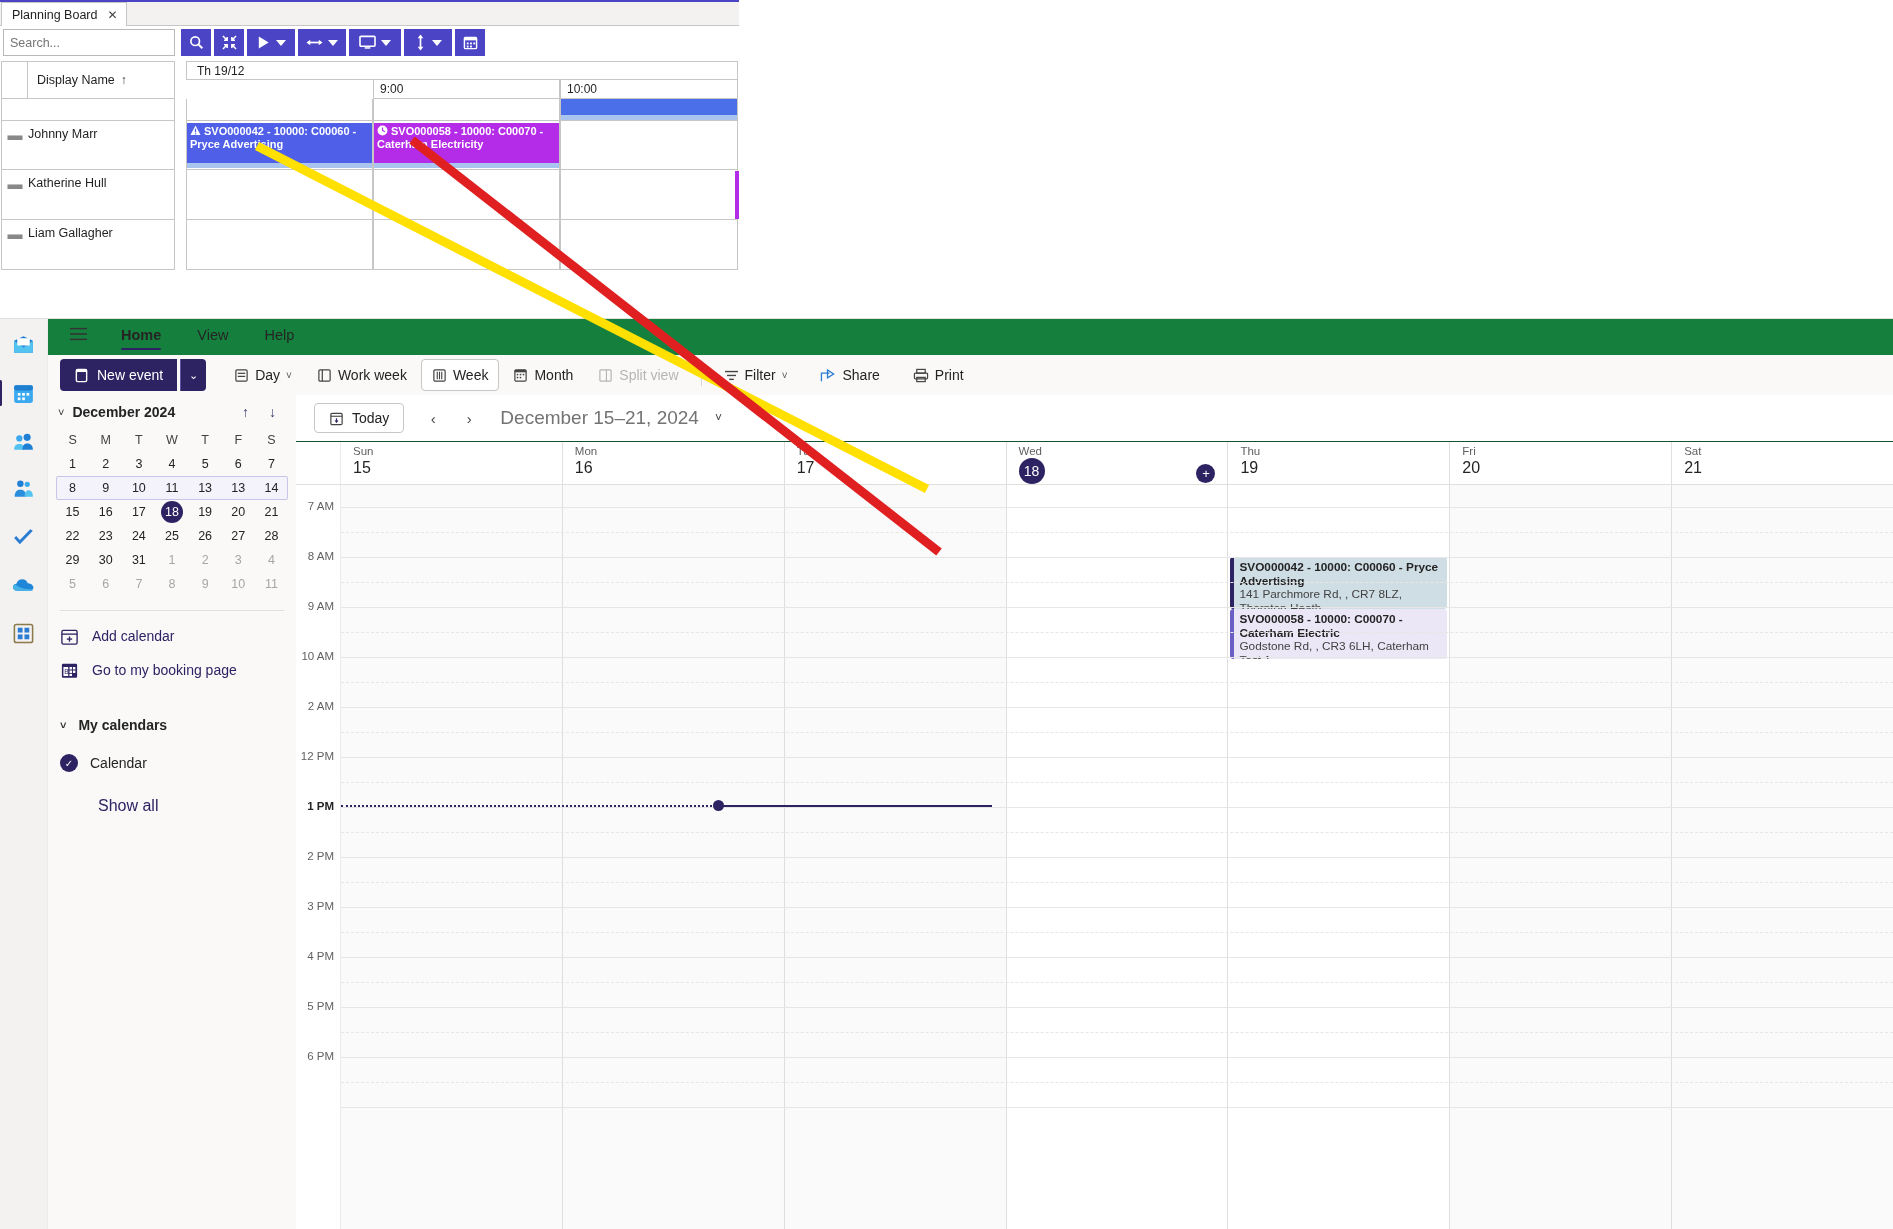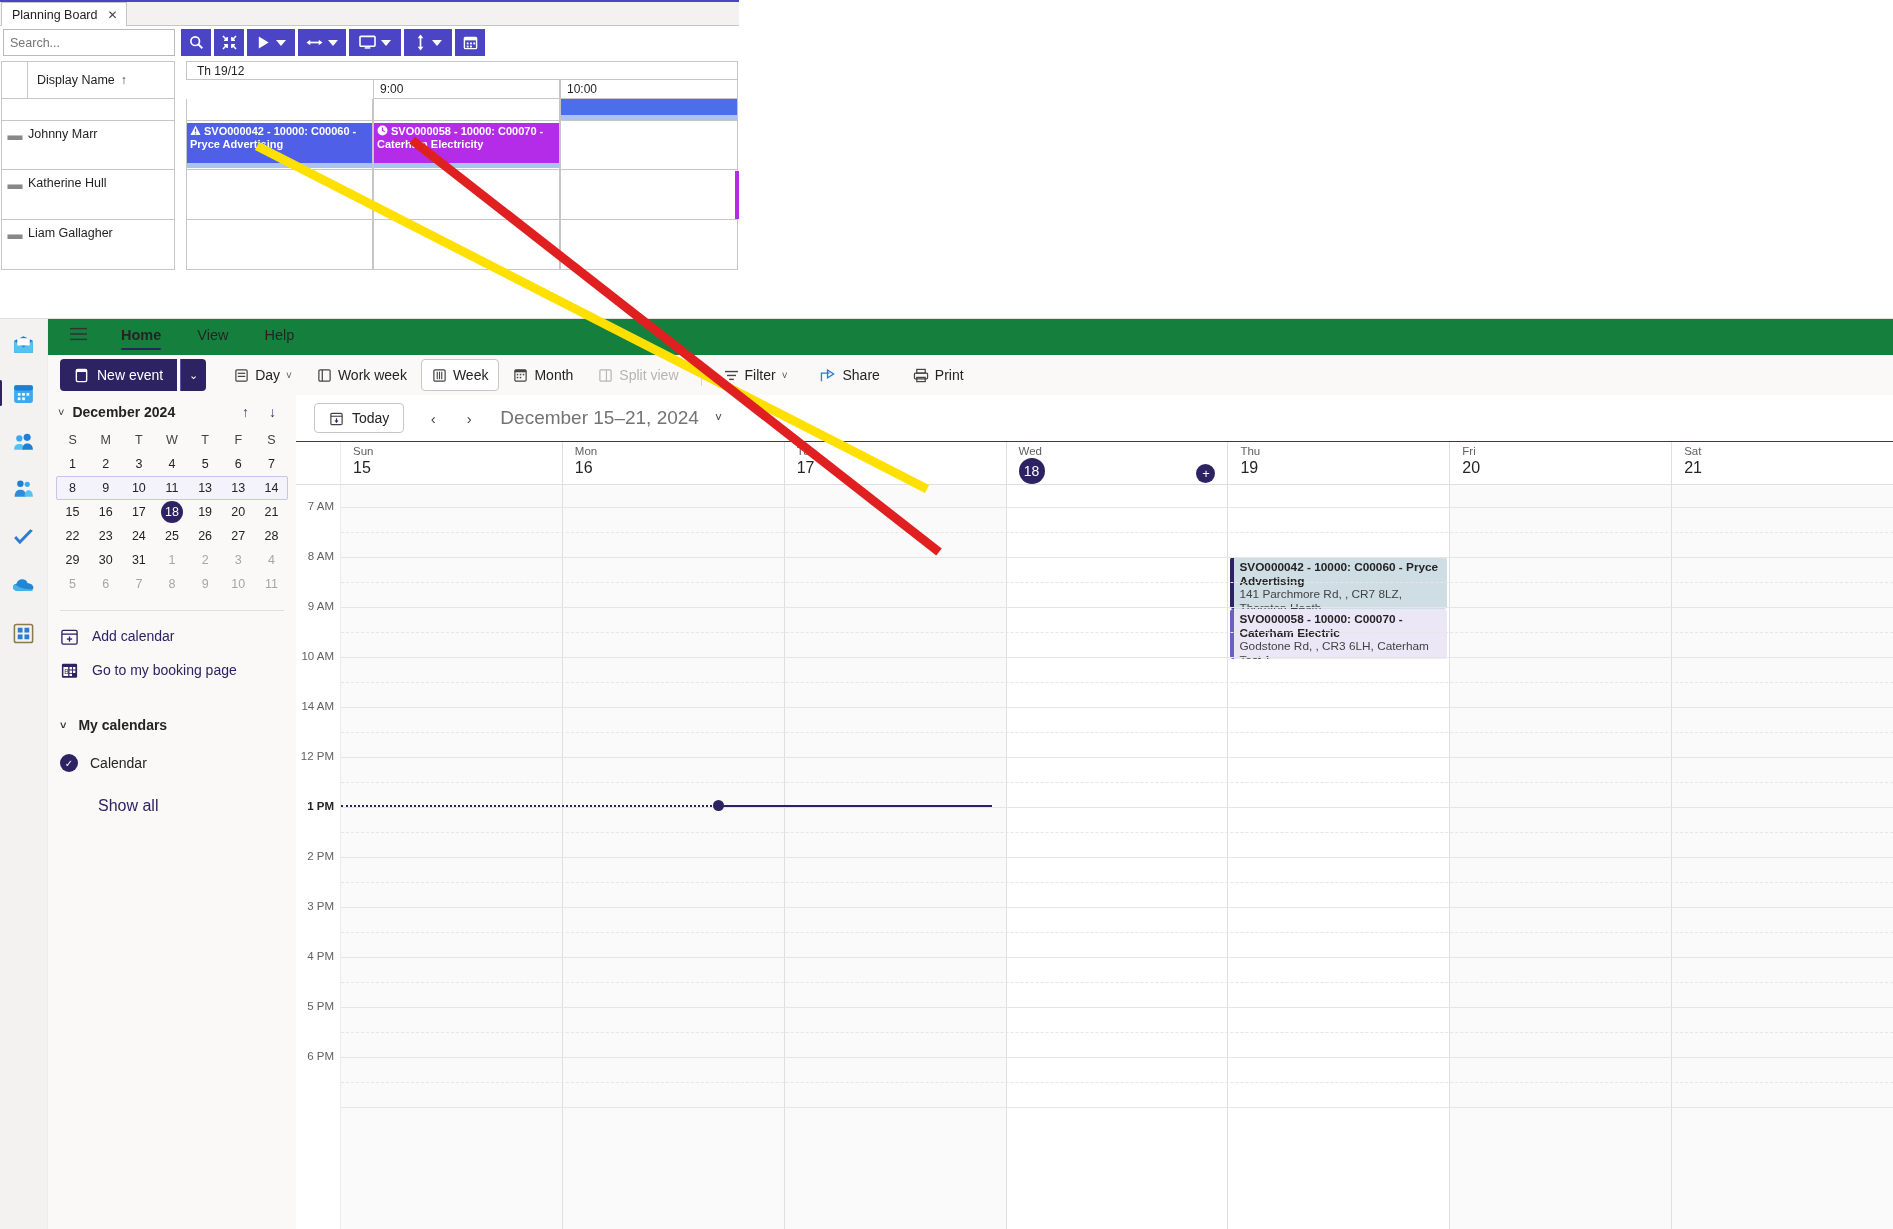--- a/index.html
+++ b/index.html
@@ -638,21 +638,21 @@
         <div class="dh-num">21</div>
       </div>
     </div>
 
     <div class="timegrid">
       <div class="tg-gutter">
         <div class="tg-hourlbl" style="top:22px">7 AM</div>
         <div class="tg-hourlbl" style="top:72px">8 AM</div>
         <div class="tg-hourlbl" style="top:122px">9 AM</div>
         <div class="tg-hourlbl" style="top:172px">10 AM</div>
-        <div class="tg-hourlbl" style="top:222px">14 AM</div>
+        <div class="tg-hourlbl" style="top:222px">2 AM</div>
         <div class="tg-hourlbl" style="top:272px">12 PM</div>
         <div class="tg-hourlbl bold" style="top:322px">1 PM</div>
         <div class="tg-hourlbl" style="top:372px">2 PM</div>
         <div class="tg-hourlbl" style="top:422px">3 PM</div>
         <div class="tg-hourlbl" style="top:472px">4 PM</div>
         <div class="tg-hourlbl" style="top:522px">5 PM</div>
         <div class="tg-hourlbl" style="top:572px">6 PM</div>
       </div>
 
       <div class="tg-cols">

